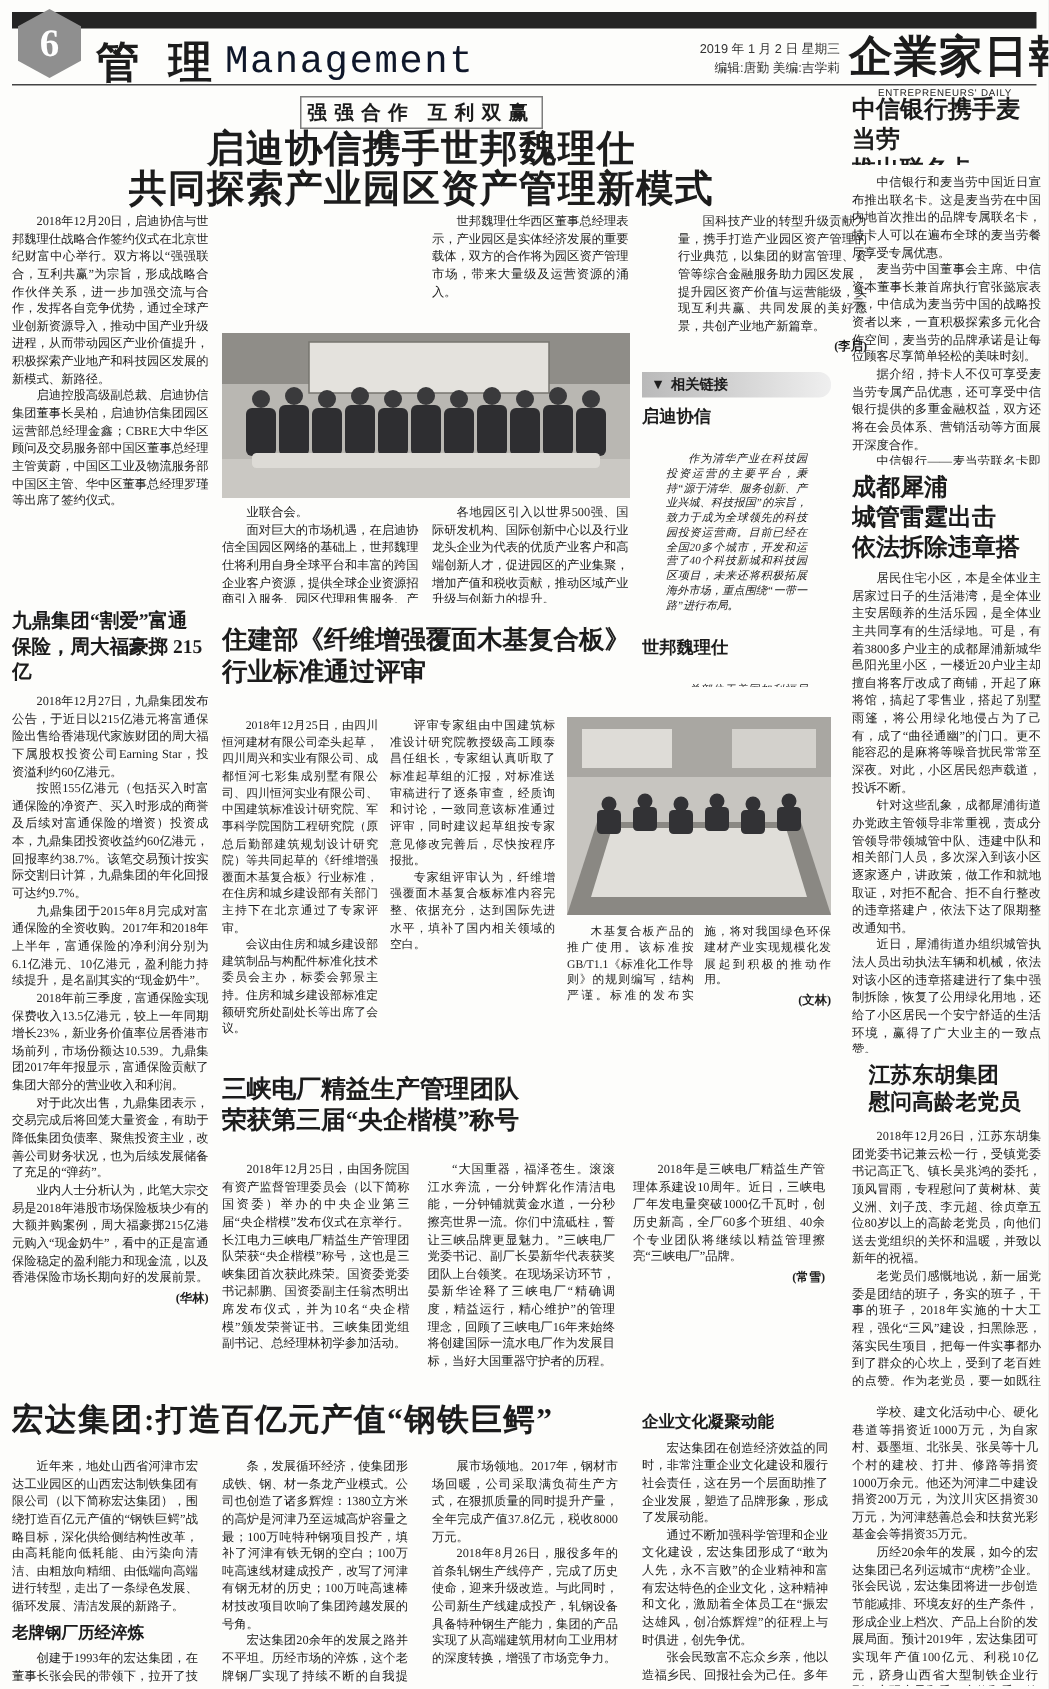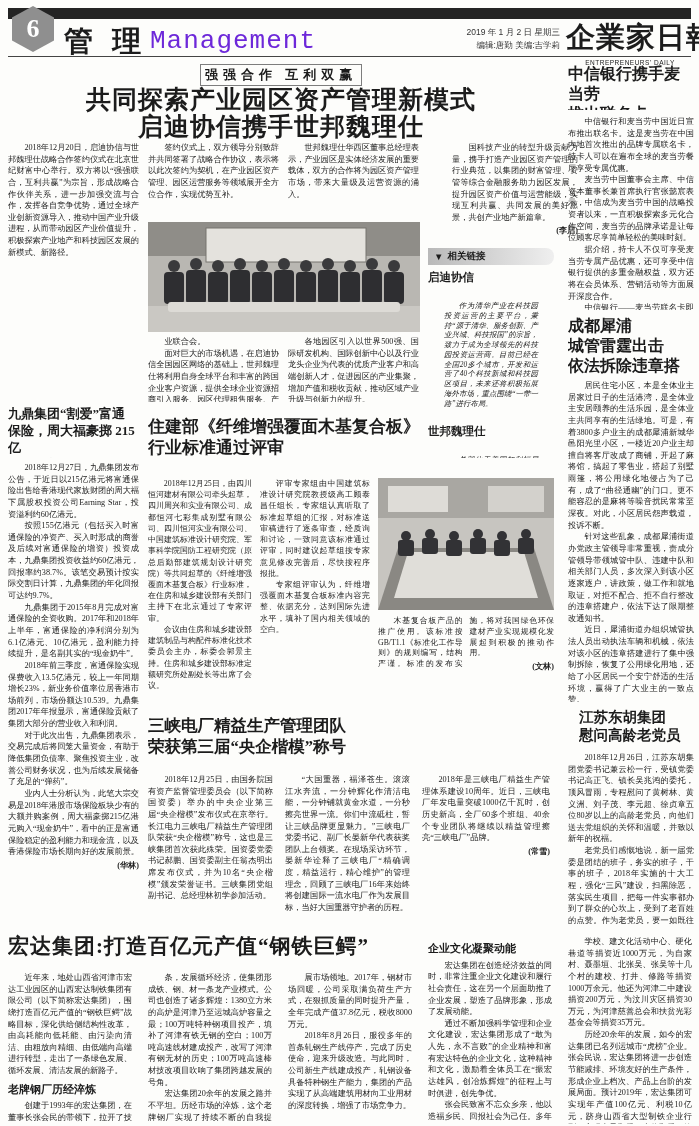--- a/index.html
+++ b/index.html
@@ -10,21 +10,21 @@
   }
   
   .topbar{position:absolute;left:8px;top:8px;width:683px;height:11px;background:#242424;}
   .hex{
     position:absolute;left:12px;top:6px;width:42px;height:46px;background:#8f8f8f;
     clip-path:polygon(50% 0,100% 25%,100% 75%,50% 100%,0 75%,0 25%);
     display:flex;align-items:center;justify-content:center;
     color:#fff;font-weight:bold;font-size:26px;font-family:"Liberation Serif",serif;
   }
   .sec-cn{position:absolute;left:64px;top:22px;font-size:29px;font-weight:bold;letter-spacing:6px;}
-  .sec-en{position:absolute;left:150px;top:26px;font-size:26px;color:#6d28d9;
+  .sec-en{position:absolute;left:150px;top:26px;font-size:26px;color:#0f172a;
     font-family:"Liberation Mono","DejaVu Sans Mono",monospace;letter-spacing:1px;}
   .dateblock{position:absolute;left:430px;top:26px;width:130px;text-align:right;
     font-size:8.5px;line-height:1.5;color:#333;font-family:"Liberation Sans",sans-serif;}
   .brand{position:absolute;left:566px;top:18px;width:128px;text-align:center;}
   .brand-cn{font-size:29px;font-weight:bold;letter-spacing:1px;white-space:nowrap;}
   .brand-en{font-size:6.5px;letter-spacing:.5px;color:#222;margin-top:1px;
     font-family:"Liberation Sans",sans-serif;}
   .headrule{position:absolute;left:8px;top:56px;width:683px;border-top:1px solid #444;}
   
   .abs{position:absolute;overflow:hidden;}
@@ -69,29 +69,27 @@
   <div class="brand">
     <div class="brand-cn">企業家日報</div>
     <div class="brand-en">ENTREPRENEURS' DAILY</div>
   </div>
   <div class="headrule"></div>
 
   <div class="kicker-wrap">
     <span class="kicker">强强合作  互利双赢</span>
   </div>
   <div class="main-title">
+    <div>启迪协信携手世邦魏理仕</div>
     <div>共同探索产业园区资产管理新模式</div>
-    <div>启迪协信携手世邦魏理仕</div>
   </div>
 
   <div class="abs col" style="left:8px;top:142px;width:131px;height:262px;">
       <p>2018年12月20日，启迪协信与世邦魏理仕战略合作签约仪式在北京世纪财富中心举行。双方将以“强强联合，互利共赢”为宗旨，形成战略合作伙伴关系，进一步加强交流与合作，发挥各自竞争优势，通过全球产业创新资源导入，推动中国产业升级进程，从而带动园区产业价值提升，积极探索产业地产和科技园区发展的新模式、新路径。</p>
-    </div>
-  <div class="abs col" style="left:148px;top:142px;width:131px;height:78px;">
-      <p>签约仪式上，双方领导分别致辞并共同签署了战略合作协议，表示将以此次签约为契机，在产业园区资产管理、园区运营服务等领域展开全方位合作，实现优势互补。</p>
+      <p>启迪控股高级副总裁、启迪协信集团董事长吴柏，启迪协信集团园区运营部总经理金鑫；CBRE大中华区顾问及交易服务部中国区董事总经理主管黄蔚，中国区工业及物流服务部中国区主管、华中区董事总经理罗瑾等出席了签约仪式。</p>
     </div>
   <div class="abs col" style="left:288px;top:142px;width:131px;height:78px;">
       <p>世邦魏理仕华西区董事总经理表示，产业园区是实体经济发展的重要载体，双方的合作将为园区资产管理市场，带来大量级及运营资源的涌入。</p>
     </div>
 
   <div class="abs" style="left:148px;top:222px;width:272px;height:110px;">
     <svg width="272" height="110" xmlns="http://www.w3.org/2000/svg">
       <rect width="272" height="110" fill="#b9b7b2"></rect>
       <rect y="0" width="272" height="34" fill="#8f8d88"></rect>
       <rect x="58" y="6" width="160" height="34" fill="#e4e2dd"></rect>

